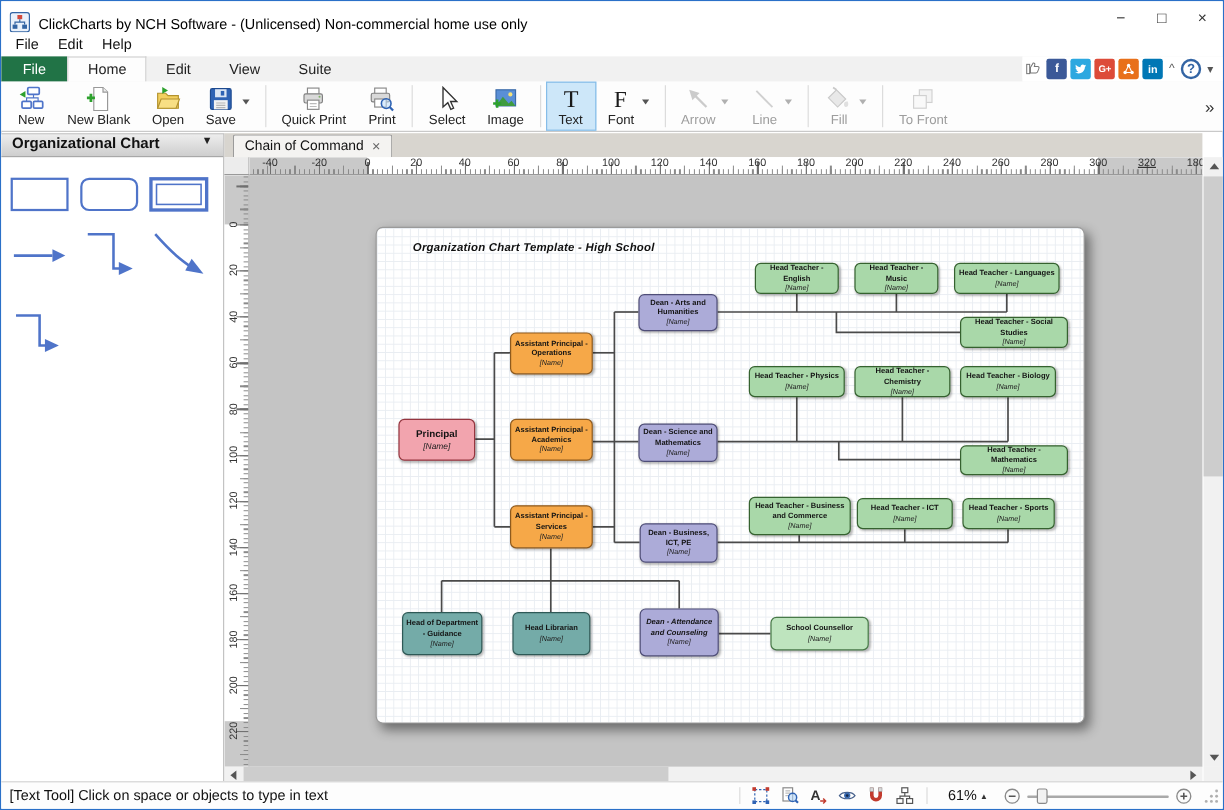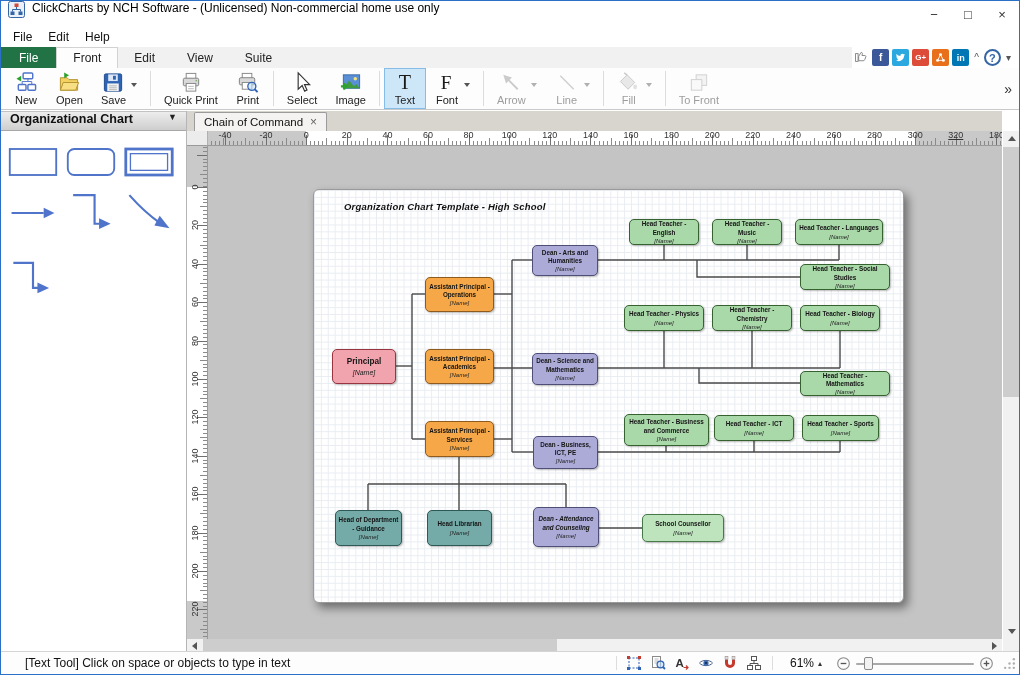--- a/index.html
+++ b/index.html
@@ -1,20 +1,20 @@
 <!DOCTYPE html>
 <html><head>
 <meta charset="utf-8">
 <style>
   html,body{margin:0;padding:0;background:#777;}
   #window{position:relative;width:1020px;height:675px;background:#fff;border:1px solid #2a70c8;box-sizing:border-box;font-family:"Liberation Sans",sans-serif;overflow:hidden;}
   #window *{box-sizing:border-box;}
 
   
-  .titlebar{position:absolute;left:0;top:0;right:0;height:26px;background:#fff;display:flex;align-items:flex-start;padding-left:7px;}
+  .titlebar{position:absolute;left:0;top:0;right:0;height:26px;background:#fff;display:flex;align-items:flex-end;padding-left:7px;}
   .appicon{width:17px;height:17px;margin-right:7px;flex:none;}
   .wtitle{font-size:12px;color:#000;white-space:nowrap;}
   .winbtns{margin-left:auto;display:flex;height:100%;}
   .winbtn{width:34px;display:flex;align-items:center;justify-content:center;font-size:13px;color:#333;}
 
   
   .menubar{position:absolute;left:0;top:26px;right:0;height:20px;background:#fff;display:flex;align-items:center;font-size:12px;color:#111;padding-left:4px;}
   .menu-item{padding:2px 8px;}
 
   
@@ -95,21 +95,21 @@
   .tri-right{width:0;height:0;border-top:4px solid transparent;border-bottom:4px solid transparent;border-left:5px solid #555;}
   .tri-up{width:0;height:0;border-left:4px solid transparent;border-right:4px solid transparent;border-bottom:5px solid #555;}
   .tri-down{width:0;height:0;border-left:4px solid transparent;border-right:4px solid transparent;border-top:5px solid #555;}
   .vscroll{position:absolute;left:1002px;top:130px;width:17px;height:508px;background:#f1f1f1;}
   .vs-up,.vs-down{position:absolute;left:0;width:17px;height:15px;display:flex;align-items:center;justify-content:center;}
   .vs-up{top:0;} .vs-down{bottom:0;}
   .vs-thumb{position:absolute;left:0;top:16px;width:17px;height:250px;background:#cdcdcd;}
   .scrollcorner{position:absolute;left:1002px;top:638px;width:17px;height:14px;background:#f1f1f1;}
 
   
-  .statusbar{position:absolute;left:0;right:0;bottom:0;height:23px;background:#fdfdfd;border-top:1px solid #d4d4d4;display:flex;align-items:center;font-size:12px;padding-left:24px;color:#111;gap:23px;}
+  .statusbar{position:absolute;left:0;right:0;bottom:0;height:23px;background:#fdfdfd;border-top:1px solid #d4d4d4;display:flex;align-items:center;font-size:12px;padding-left:7px;color:#111;gap:23px;}
   .sb-right{margin-left:auto;display:flex;align-items:center;gap:5px;padding-right:3px;}
   .sb-sep{width:1px;height:14px;background:#ddd;margin:0 3px;}
   .sb-icon{width:19px;height:17px;display:flex;align-items:center;justify-content:center;}
   .zoomlvl{display:flex;align-items:center;gap:4px;margin:0 9px;font-size:12px;}
   .zoom-caret{font-size:8px;color:#333;}
   .roundbtn{width:15px;height:15px;display:flex;align-items:center;justify-content:center;}
   .slider{position:relative;width:118px;height:15px;}
   .slider-track{position:absolute;left:0;right:0;top:7px;height:2px;background:#a9a9a9;border-radius:1px;}
   .slider-thumb{position:absolute;left:8px;top:1px;width:9px;height:13px;background:#f2f2f2;border:1px solid #8a8a8a;border-radius:2px;}
   .grip{width:13px;height:13px;margin-left:4px;}
@@ -137,21 +137,21 @@
 
   <div class="menubar" id="menubar">
       <span class="menu-item">File</span>
       <span class="menu-item">Edit</span>
       <span class="menu-item">Help</span>
     </div>
 
   <div class="tabrow">
     <div style="display:flex;" id="ribbonTabs">
         <div class="rtab rtab-file">File</div>
-        <div class="rtab rtab-active">Front</div>
+        <div class="rtab rtab-active">Home</div>
         <div class="rtab">Edit</div>
         <div class="rtab">View</div>
         <div class="rtab">Suite</div>
       </div>
     <div class="social" id="socialIcons">
         <span class="social-ic" style="background: rgb(255, 255, 255);">
           <svg viewBox="0 0 20 22" width="16" height="17">
             <path d="M7,14.5 l3,-5 c1.4,-0.2 2,0.7 1.7,2 l-0.5,1.9 h3.8 c1,0 1.6,0.9 1.2,1.9 l-1.4,3.6 c-0.3,0.8 -1,1.3 -1.9,1.3 h-5.9 z" fill="#fff" stroke="#777" stroke-width="1.1" transform="translate(0,-5)"></path>
             <rect x="3" y="9" width="3.2" height="10" fill="#fff" stroke="#777" stroke-width="1.1" transform="translate(0,-3)"></rect>
           </svg>
@@ -184,20 +184,32 @@
           <span class="ticon">
             <svg viewBox="0 0 24 24" width="24" height="23">
               <rect x="9" y="2" width="10" height="6" rx="1" fill="#fff" stroke="#4f74c9" stroke-width="1.5"></rect>
               <rect x="4" y="14" width="8" height="6" rx="1" fill="#fff" stroke="#4f74c9" stroke-width="1.5"></rect>
               <rect x="14" y="14" width="8" height="6" rx="1" fill="#fff" stroke="#4f74c9" stroke-width="1.5"></rect>
               <path d="M14,8 v3 M8,14 v-3 h10 v3" fill="none" stroke="#4f74c9"></path>
               <path d="M7,5 l-5,3 5,3 z" fill="#2da12d"></path>
             </svg>
           </span>
           <span class="tlabel">New</span>
+        </div>
+      </div>
+      <div class="tbtn">
+        <div class="tbtn-inner">
+          <span class="ticon">
+            <svg viewBox="0 0 24 24" width="24" height="23">
+              <path d="M8,2 h8 l4,4 v16 H8 z" fill="#fff" stroke="#999"></path>
+              <path d="M16,2 v4 h4" fill="#eee" stroke="#999"></path>
+              <path d="M2,11 h7 M5.5,7.5 v7" stroke="#2da12d" stroke-width="2.4"></path>
+            </svg>
+          </span>
+          <span class="tlabel">New Blank</span>
         </div>
       </div>
       <div class="tbtn">
         <div class="tbtn-inner">
           <span class="ticon">
             <svg viewBox="0 0 24 24" width="24" height="23">
               <path d="M3,7 h7 l2,2 h9 v11 H3 z" fill="#f3d060" stroke="#b3922e"></path>
               <path d="M3,20 l3,-8 h16 l-3,8 z" fill="#f8df84" stroke="#b3922e"></path>
               <path d="M7,1.5 l5,3 -5,3 z" fill="#2da12d"></path>
             </svg>

